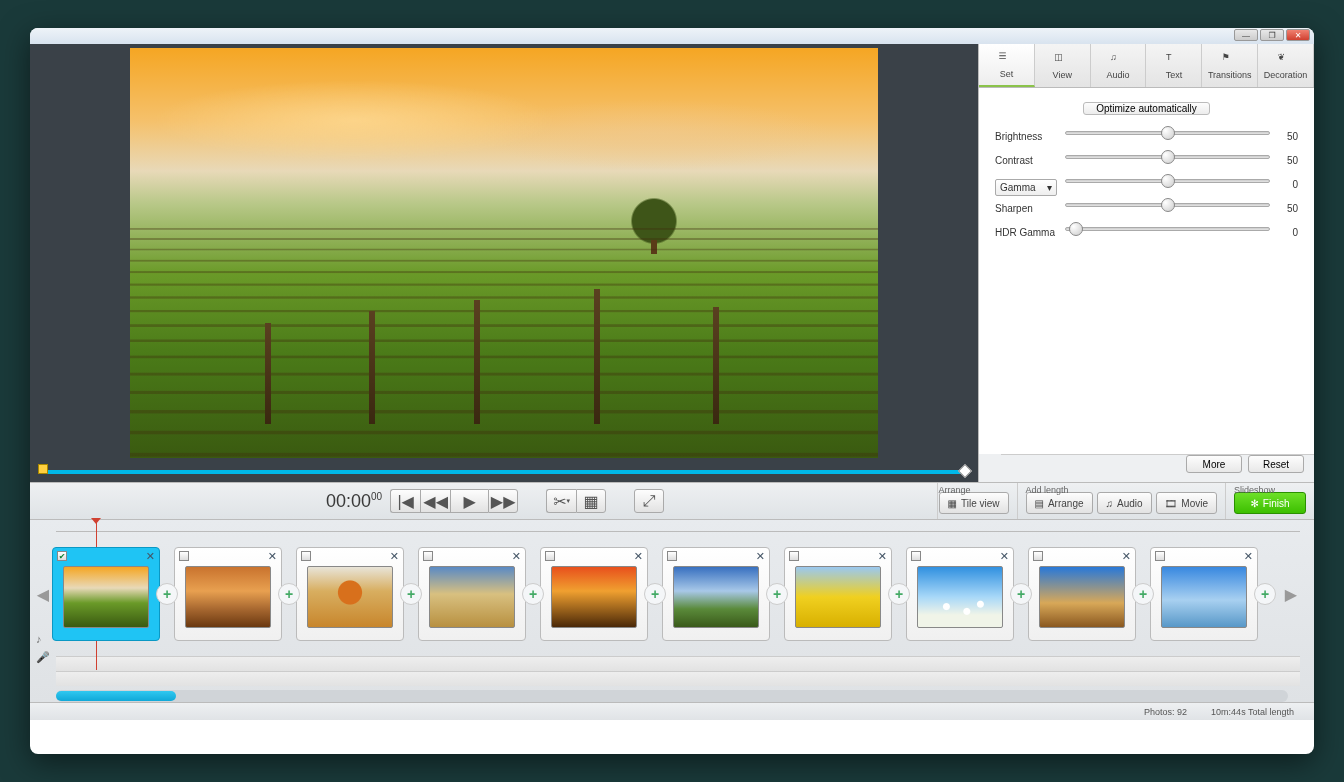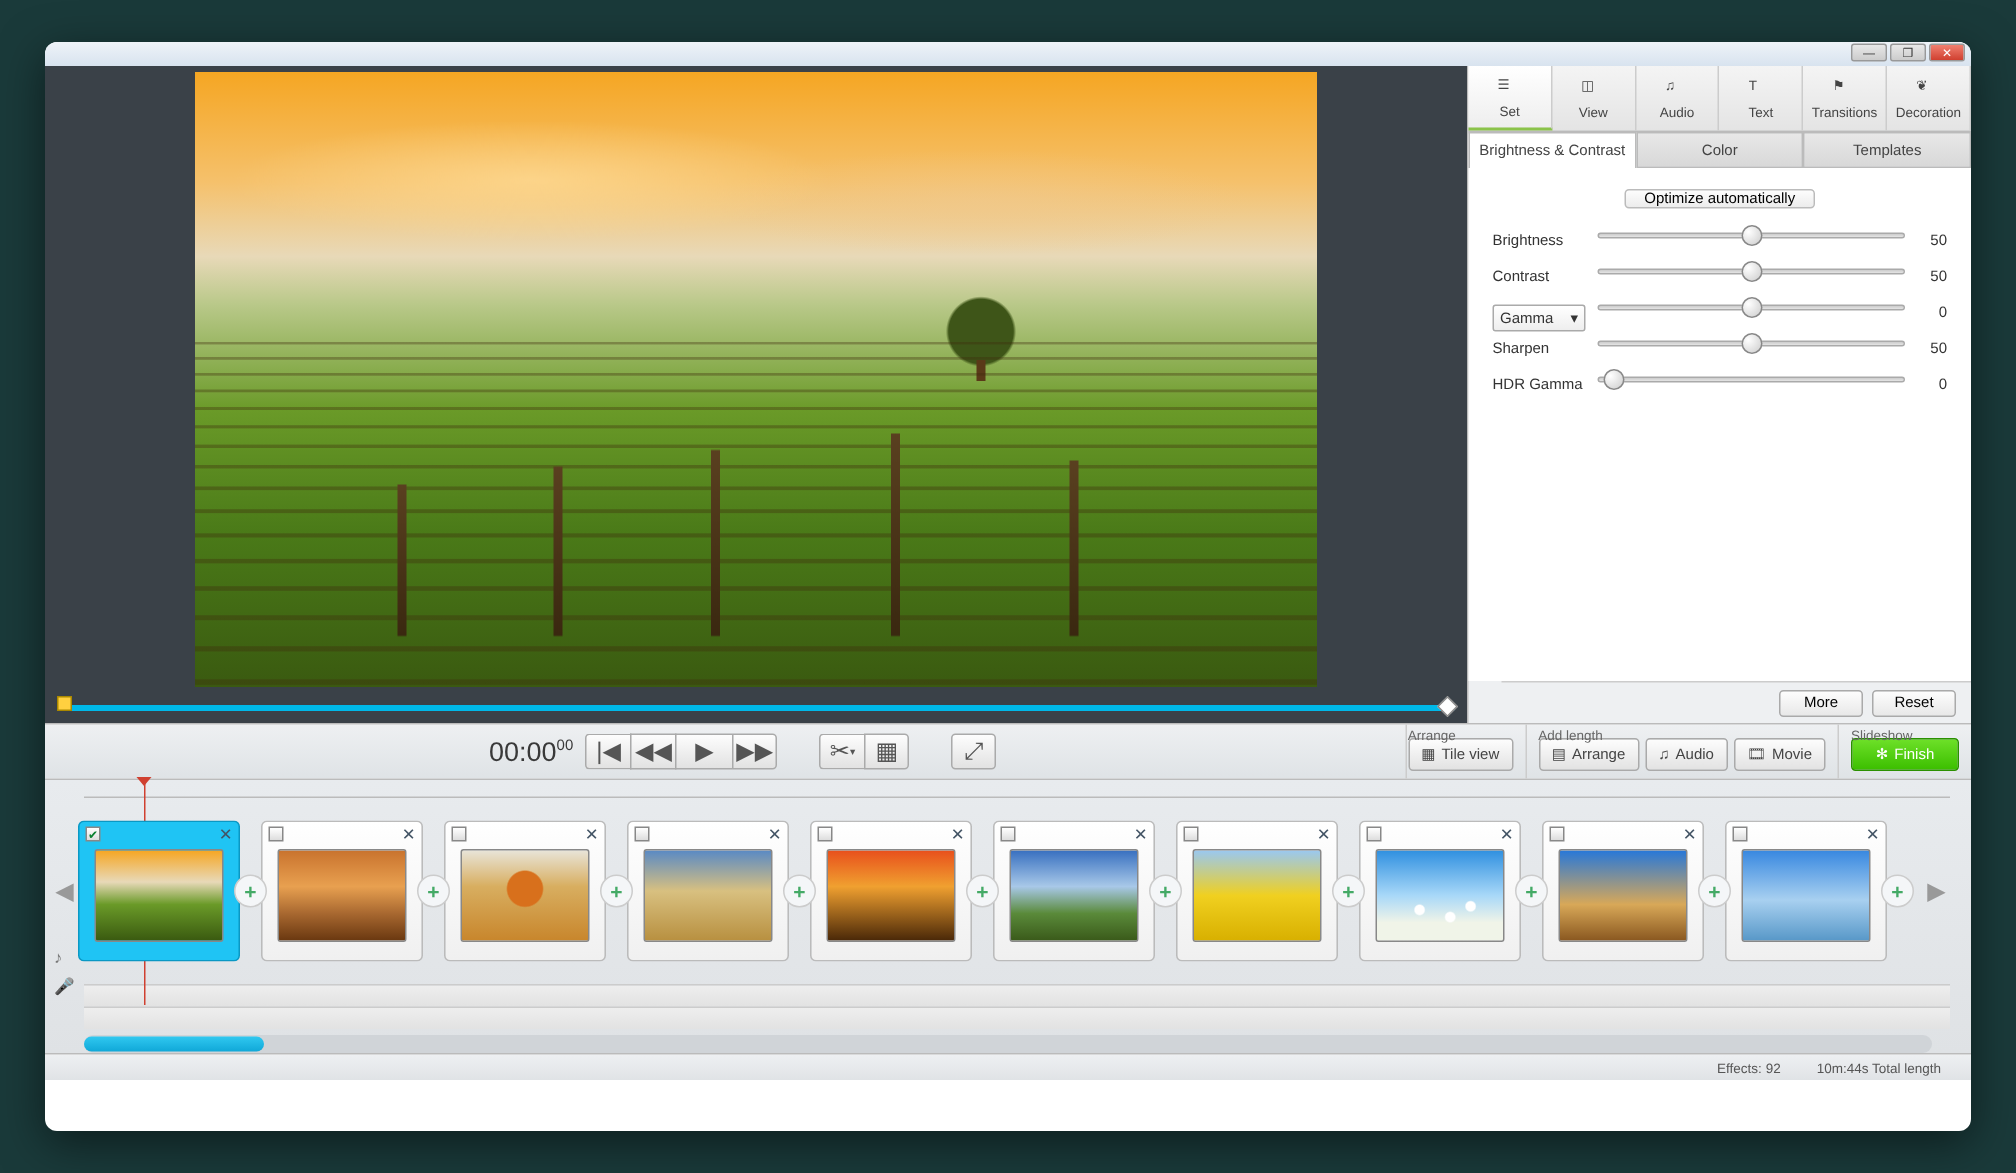--- a/index.html
+++ b/index.html
@@ -37,21 +37,21 @@
 .subtab { flex: 1; background: linear-gradient(#e8e8e8,#d8d8d8); border: 1px solid #bbb; font-size: 10px; color: #444; display: flex; align-items: center; justify-content: center; cursor: pointer; }
 .subtab.active { background: #fff; border-bottom: none; }
 .panelbody { flex: 1; background: #fff; padding: 14px 16px; font-size: 10px; color: #333; }
 .optbtn { display: block; margin: 0 auto 16px auto; padding: 0 12px; font-size: 10px; background: linear-gradient(#fdfdfd,#ececec); border: 1px solid #bbb; border-radius: 3px; cursor: pointer; }
 .sliderrow { display: flex; align-items: flex-start; height: 24px; gap: 8px; }
 .sliderrow .lab { width: 62px; font-size: 10px; color: #333; }
 .sliderrow .lab.dd { border: 1px solid #aaa; padding: 2px 4px; border-radius: 2px; display: flex; align-items: center; justify-content: space-between; background: linear-gradient(#fff,#eee); cursor: pointer; }
 .track { flex: 1; height: 4px; background: linear-gradient(#ccc,#e4e4e4); border: 1px solid #aaa; border-radius: 2px; position: relative; }
 .thumb { position: absolute; top: -6px; width: 14px; height: 14px; background: radial-gradient(circle at 30% 30%, #fff, #ccc); border: 1px solid #888; border-radius: 50%; cursor: grab; }
 .valn { width: 20px; text-align: right; font-size: 10px; }
-.panelfoot { height: 28px; display: flex; justify-content: flex-end; align-items: center; gap: 6px; padding: 0 10px; background: #eef0f2; border-top: 1px solid #ccc; margin-left: 22px; }
+.panelfoot { height: 28px; display: flex; justify-content: flex-end; gap: 6px; padding: 0 10px; background: #eef0f2; border-top: 1px solid #ccc; margin-left: 22px; }
 .panelfoot button { width: 56px; height: 18px; font-size: 10px; background: linear-gradient(#fdfdfd,#e8e8e8); border: 1px solid #aaa; border-radius: 3px; cursor: pointer; }
 
 .controls { height: 38px; background: linear-gradient(#eef0f2,#dfe3e6); border-top: 1px solid #bbb; border-bottom: 1px solid #bbb; display: flex; align-items: center; padding: 0 8px; gap: 8px; }
 .timecode { font-size: 18px; color: #393939; font-family: "Segoe UI Light", sans-serif; margin-left: 288px; }
 .timecode sup { font-size: 10px; }
 .tbtn { height: 24px; background: linear-gradient(#fdfdfd,#e2e2e2); border: 1px solid #aaa; border-radius: 3px; display: flex; align-items: center; justify-content: center; cursor: pointer; color: #555; }
 .tgrp { display: flex; }
 .tgrp .tbtn { border-radius: 0; border-right: none; width: 30px; }
 .tgrp .tbtn:first-child { border-radius: 3px 0 0 3px; }
 .tgrp .tbtn:last-child { border-radius: 0 3px 3px 0; border-right: 1px solid #aaa; }
@@ -154,25 +154,20 @@
           </div>
           <div class="rtab">
             <span class="ico">⚑</span>
             <span>Transitions</span>
           </div>
           <div class="rtab">
             <span class="ico">❦</span>
             <span>Decoration</span>
           </div>
         </div>
-      <div class="subtabs" id="subtabs">
-          <div class="subtab active">Brightness &amp; Contrast</div>
-          <div class="subtab">Color</div>
-          <div class="subtab">Templates</div>
-        </div>
       <div class="panelbody">
         <button class="optbtn">Optimize automatically</button>
         <div id="sliders">
             <div class="sliderrow">
               <div class="lab">Brightness</div>
               <div class="track">
                 <div class="thumb" style="left: calc(50% - 7px);"></div>
               </div>
               <div class="valn">50</div>
             </div>
@@ -359,16 +354,16 @@
     <div class="audiotracks">
       <div class="tr"></div>
       <div class="tr"></div>
     </div>
     <div class="scrollb">
       <div class="hnd"></div>
     </div>
   </div>
 
   <div class="status">
-    <span><span>Effects:</span> <span>92</span></span>
+    <span><span>Photos:</span> <span>92</span></span>
     <span>10m:44s Total length</span>
   </div>
 </div>
 
 </body></html>

